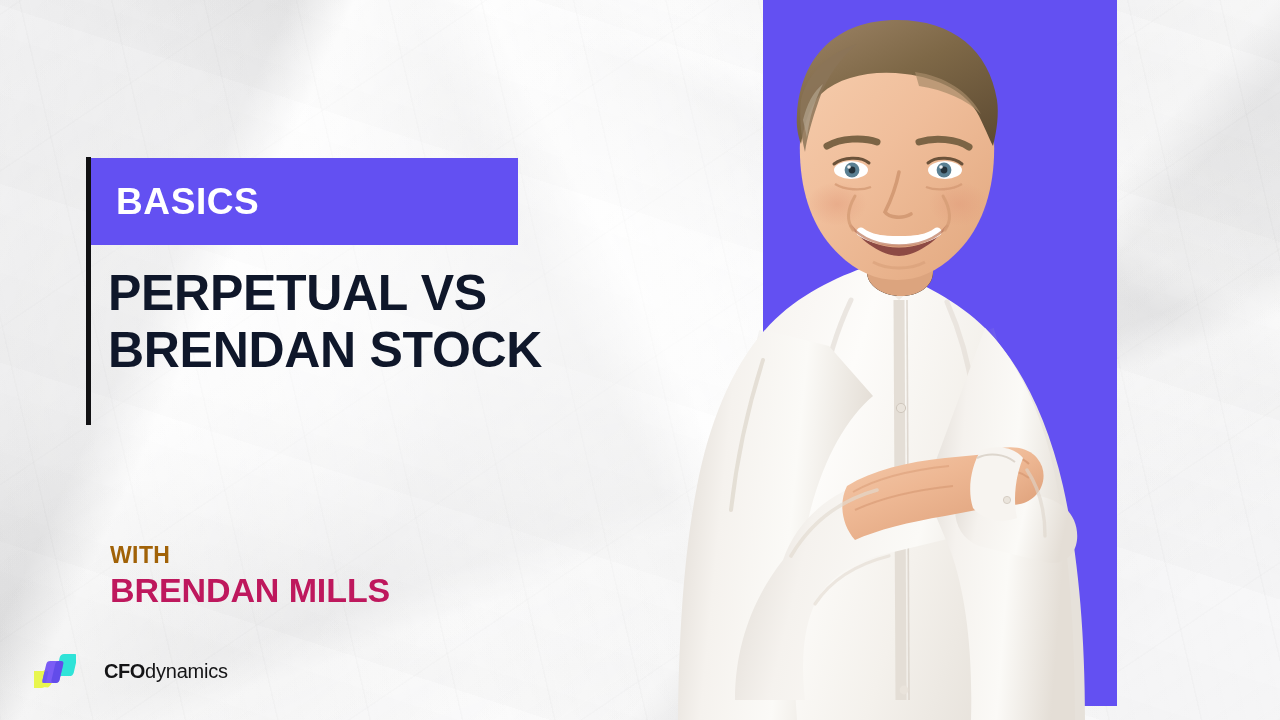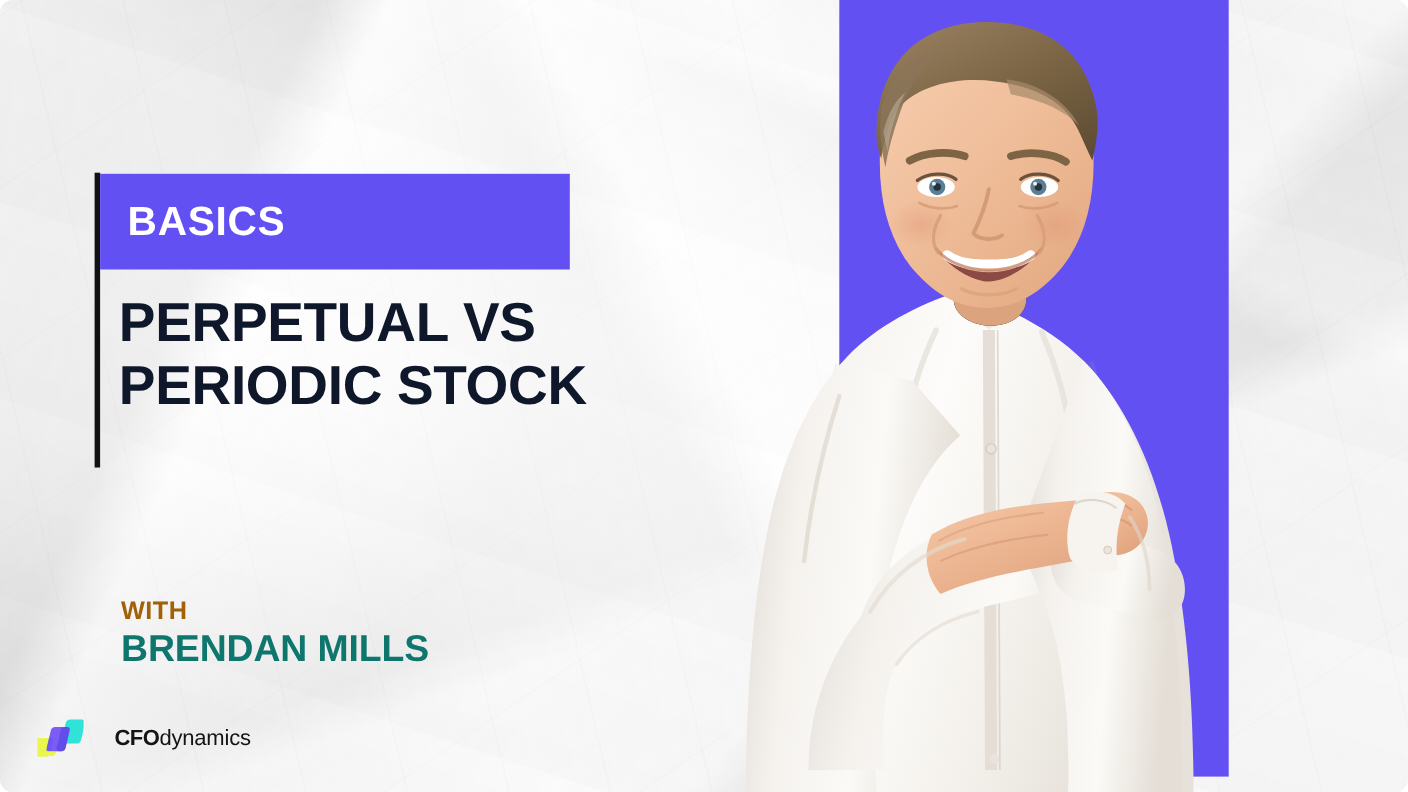--- a/index.html
+++ b/index.html
@@ -8,21 +8,20 @@
     width:1280px; height:720px; overflow:hidden;
     font-family:"Liberation Sans", sans-serif;
     background:#ffffff;
   }
 
   #slide {
     position:relative;
     width:1280px; height:720px;
     overflow:hidden;
     background:#f4f4f5;
-    border-radius:12px;
   }
 
   
   .paper-base {
     position:absolute; inset:0;
     background:
       linear-gradient(115deg, rgba(255,255,255,0) 0%, rgba(0,0,0,0.045) 18%, rgba(255,255,255,0.9) 22%, rgba(255,255,255,0) 40%),
       linear-gradient(62deg, rgba(255,255,255,0) 30%, rgba(0,0,0,0.035) 47%, rgba(255,255,255,0.85) 52%, rgba(255,255,255,0) 68%),
       linear-gradient(-48deg, rgba(255,255,255,0) 10%, rgba(0,0,0,0.04) 30%, rgba(255,255,255,0.8) 34%, rgba(255,255,255,0) 55%),
       linear-gradient(160deg, rgba(255,255,255,0) 40%, rgba(0,0,0,0.03) 62%, rgba(255,255,255,0.75) 66%, rgba(255,255,255,0) 85%),
@@ -337,26 +336,26 @@
   <div id="content">
 
     <div id="accent-rule" style="background: rgb(17, 17, 19);"></div>
 
     <div id="eyebrow-badge" style="background:#6350F2;">
       <span id="eyebrow-label" style="color: rgb(255, 255, 255);">BASICS</span>
     </div>
 
     <h1 id="headline" style="color: #0f172a;">
       <span class="hl-line">PERPETUAL VS</span>
-      <span class="hl-line">PERIODIC STOCK</span>
+      <span class="hl-line">BRENDAN STOCK</span>
     </h1>
 
     <div id="presenter">
       <div id="presenter-prefix" style="color: #a16207;">WITH</div>
-      <div id="presenter-name" style="color: #0f766e;">BRENDAN MILLS</div>
+      <div id="presenter-name" style="color: #be185d;">BRENDAN MILLS</div>
     </div>
 
     <div id="brand-logo">
       <svg id="brand-mark" viewBox="0 0 42 38">
 
         <g>
 
           <path d="M4 22 L14 16 C16.2 14.7 18 15.6 18 17.8 L18 29.6
                    C18 31.8 16.2 34.2 14 35.5 L4 34.6
                    C1.8 34.6 0.6 33.2 0.6 31 L0.6 25.4

